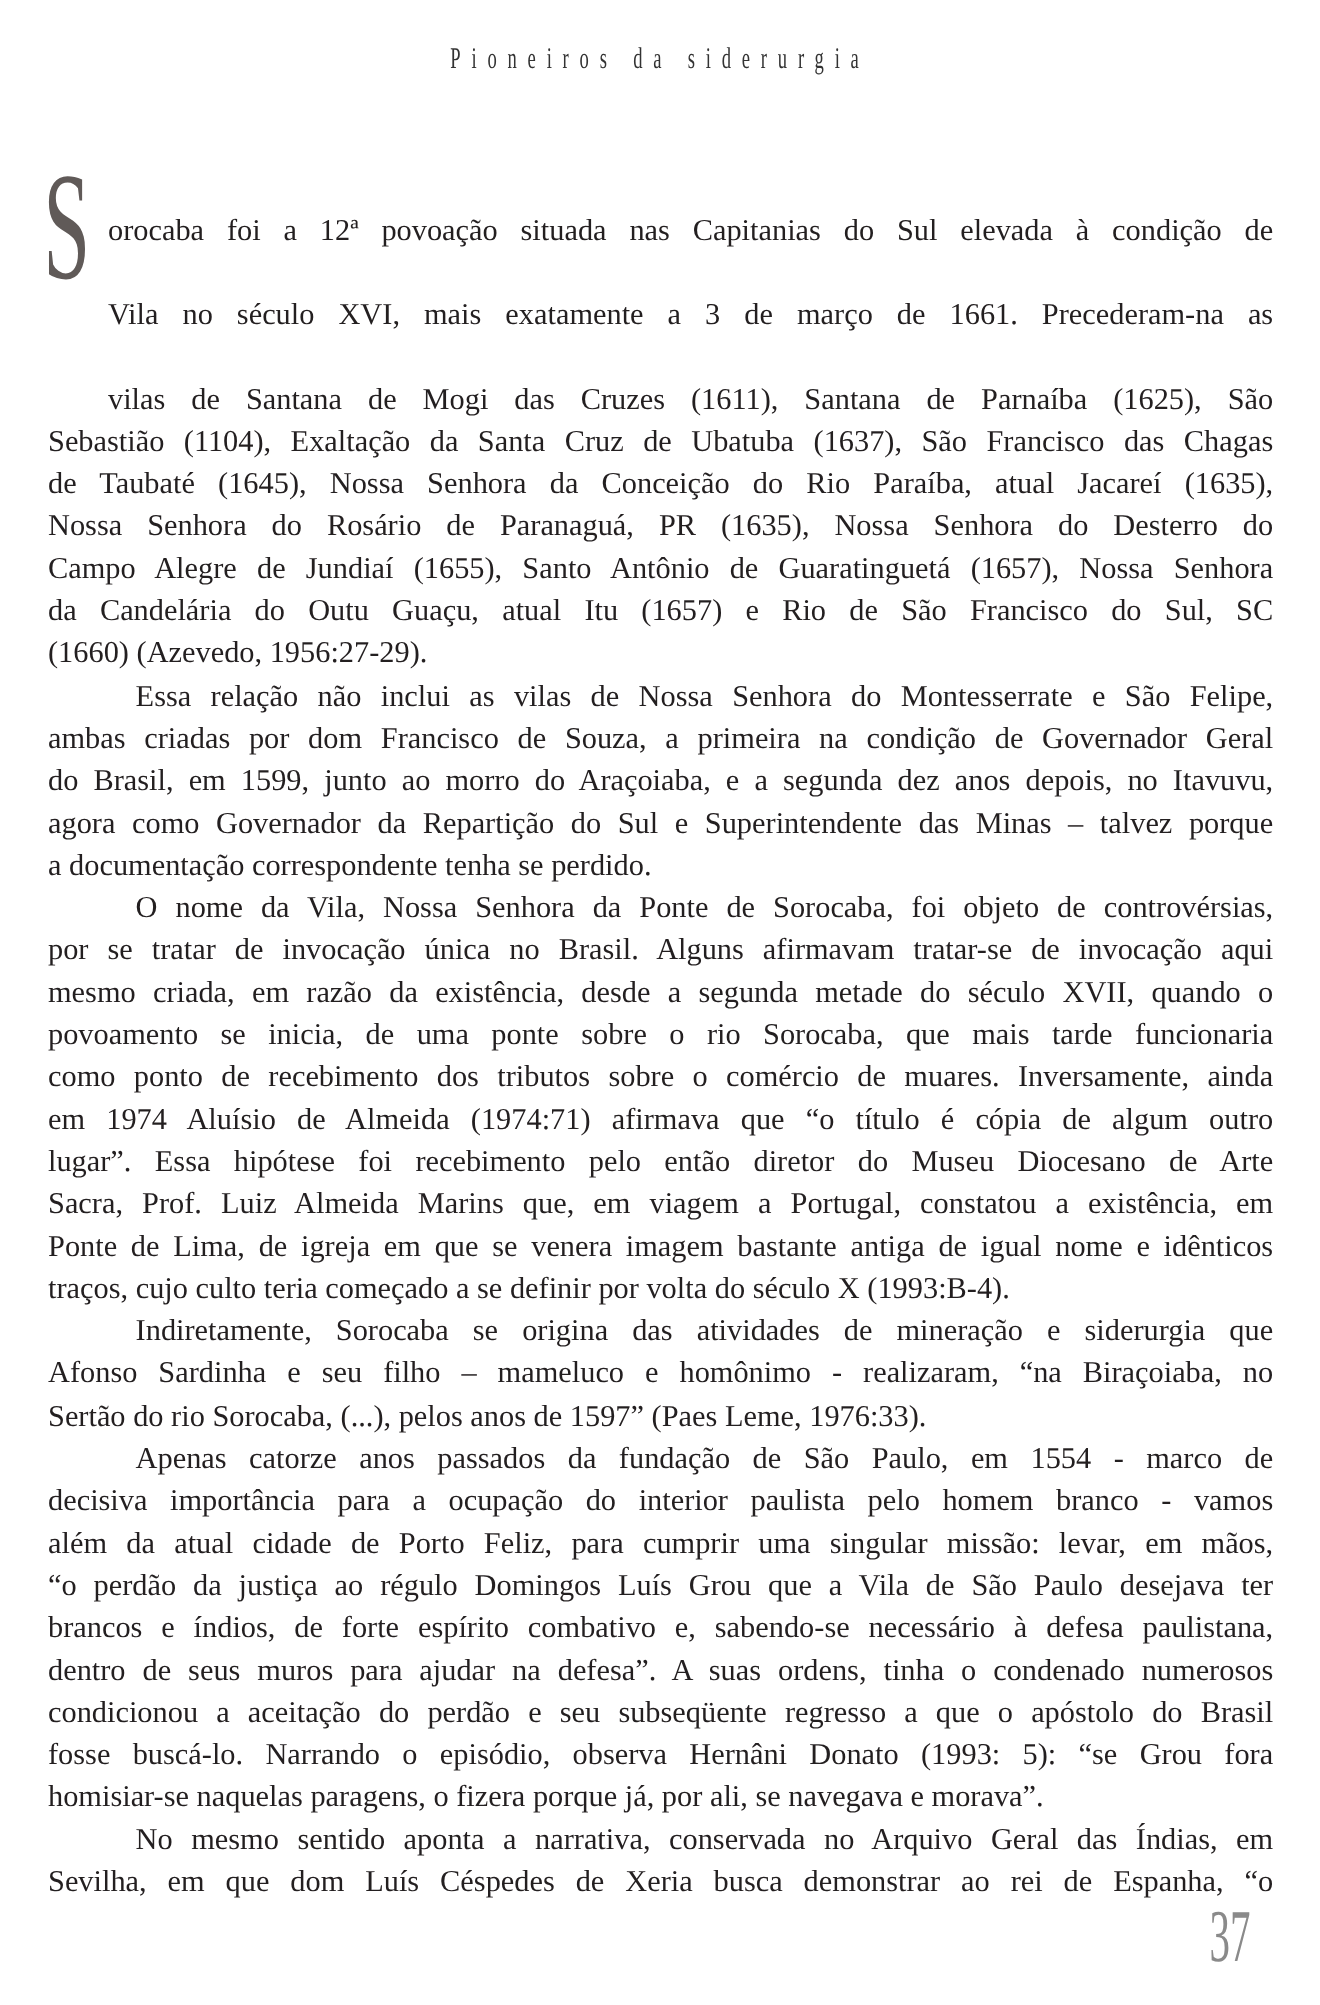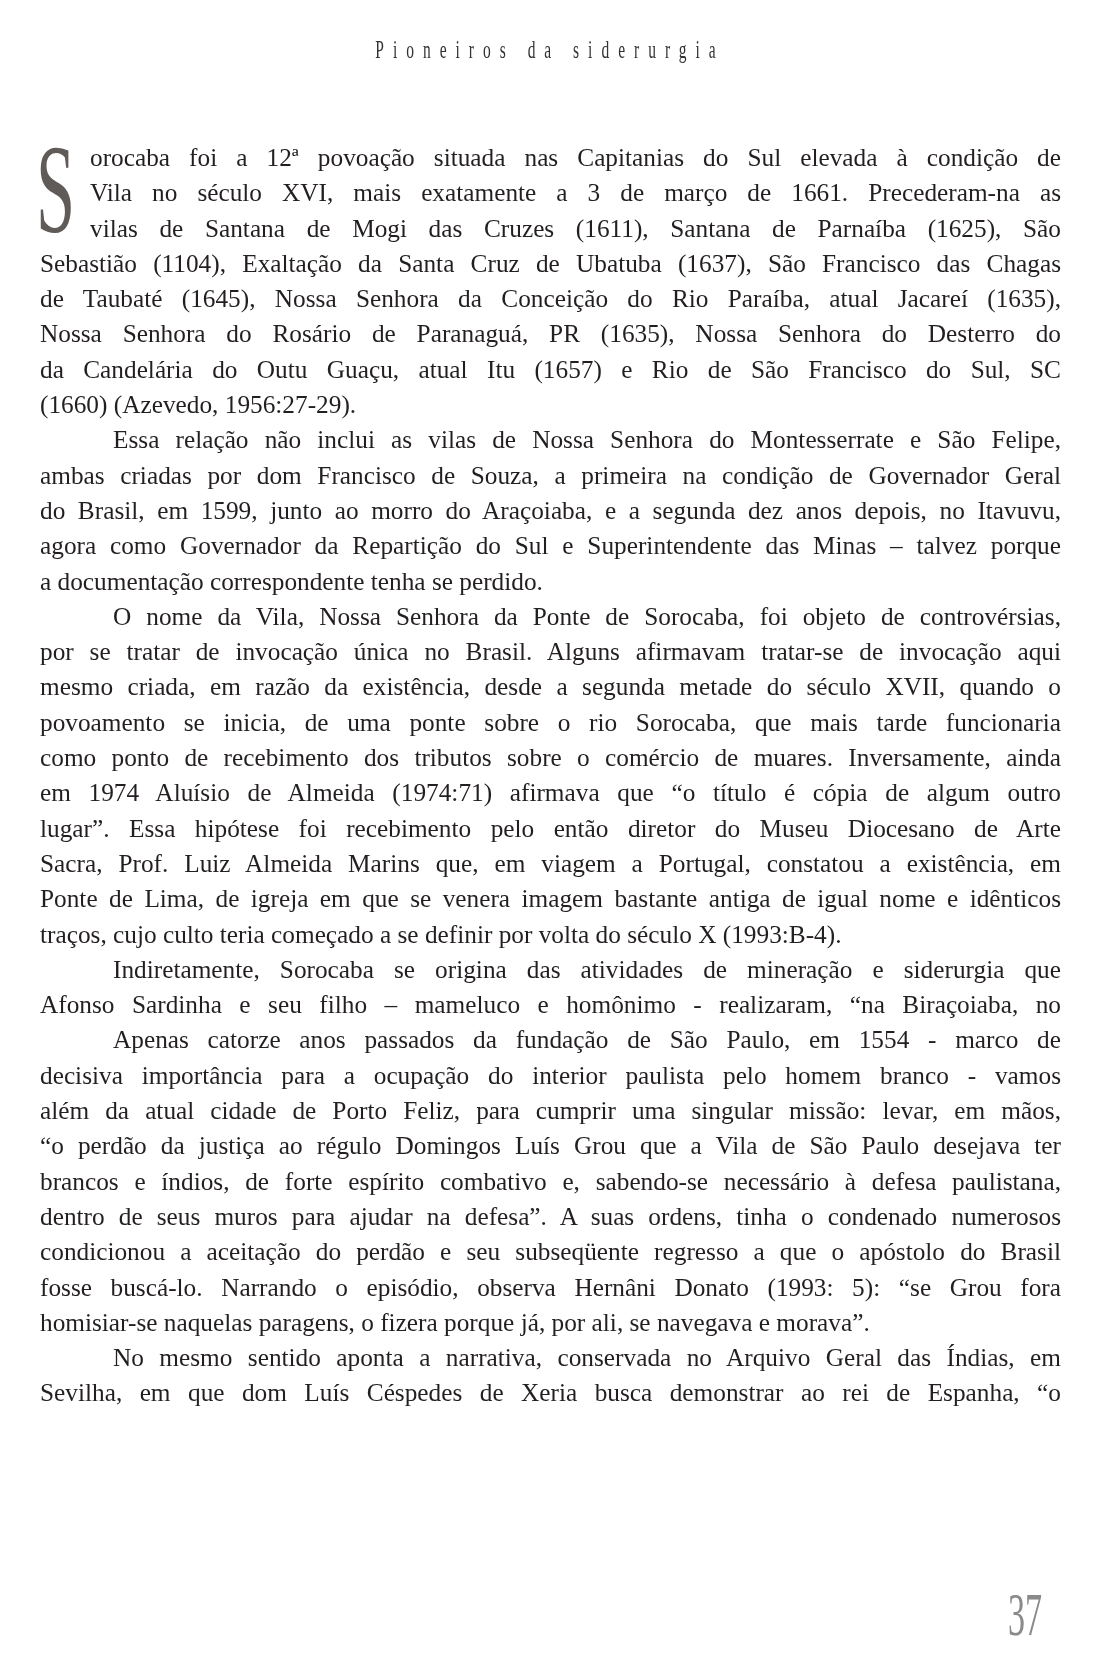--- a/index.html
+++ b/index.html
@@ -6,21 +6,21 @@
   body { width: 1100px; height: 1671px; position: relative; overflow: hidden;
          font-family: "Liberation Serif", "DejaVu Serif", serif; color: #231f20; }
   .running-header { position: absolute; top: 36px; left: 0; width: 1100px; text-align: center;
          font-family: "Liberation Serif", serif; font-size: 25px; letter-spacing: 14.5px;
          color: #333; transform: scaleX(0.62); transform-origin: 50% 50%; }
   .body-text { position: absolute; left: 40px; top: 140px; width: 1021px; font-size: 25.3px; }
   .line { display: block; height: 35.3px; line-height: 35.3px; white-space: nowrap;
           text-align: justify; text-align-last: justify; }
   .line.last { text-align-last: left; }
   .line.indent { padding-left: 73px; }
-  .line.dropped { padding-left: 50px; }
+  .line.dropped { padding-left: 50px; margin-top: 35px; }
   .drop-cap { position: absolute; left: 36px; top: 139px; font-size: 128px; line-height: 100px;
               color: #605a58; font-family: "Liberation Serif", serif; transform: scaleX(0.55);
               transform-origin: 0 0; }
   .page-number { position: absolute; right: 58px; top: 1584px; font-size: 62px; color: #8a8a8a;
                  transform: scaleX(0.55); transform-origin: 100% 0; line-height: 60px;
                  font-family: "Liberation Serif", serif; }
 </style>
 </head>
 <body>
 
@@ -30,20 +30,21 @@
 
 <div class="body-text">
 
   <div>
     <span class="line dropped">orocaba foi a 12ª povoação situada nas Capitanias do Sul elevada à condição de</span>
     <span class="line dropped">Vila no século XVI, mais exatamente a 3 de março de 1661. Precederam-na as</span>
     <span class="line dropped">vilas de Santana de Mogi das Cruzes (1611), Santana de Parnaíba (1625), São</span>
     <span class="line">Sebastião (1104), Exaltação da Santa Cruz de Ubatuba (1637), São Francisco das Chagas</span>
     <span class="line">de Taubaté (1645), Nossa Senhora da Conceição do Rio Paraíba, atual Jacareí (1635),</span>
     <span class="line">Nossa Senhora do Rosário de Paranaguá, PR (1635), Nossa Senhora do Desterro do</span>
+    <span class="line">Campo Alegre de Jundiaí (1655), Santo Antônio de Guaratinguetá (1657), Nossa Senhora</span>
     <span class="line">da Candelária do Outu Guaçu, atual Itu (1657) e Rio de São Francisco do Sul, SC</span>
     <span class="line last">(1660) (Azevedo, 1956:27-29).</span>
   </div>
 
   <div>
     <span class="line indent">Essa relação não inclui as vilas de Nossa Senhora do Montesserrate e São Felipe,</span>
     <span class="line">ambas criadas por dom Francisco de Souza, a primeira na condição de Governador Geral</span>
     <span class="line">do Brasil, em 1599, junto ao morro do Araçoiaba, e a segunda dez anos depois, no Itavuvu,</span>
     <span class="line">agora como Governador da Repartição do Sul e Superintendente das Minas – talvez porque</span>
     <span class="line last">a documentação correspondente tenha se perdido.</span>
@@ -58,20 +59,21 @@
     <span class="line">em 1974 Aluísio de Almeida (1974:71) afirmava que “o título é cópia de algum outro</span>
     <span class="line">lugar”. Essa  hipótese foi recebimento pelo então diretor do Museu Diocesano de Arte</span>
     <span class="line">Sacra, Prof. Luiz Almeida Marins que, em viagem a Portugal, constatou a existência, em</span>
     <span class="line">Ponte de Lima, de igreja em que se venera imagem bastante antiga de igual nome e idênticos</span>
     <span class="line last">traços, cujo culto teria começado a se definir por volta do século X (1993:B-4).</span>
   </div>
 
   <div>
     <span class="line indent">Indiretamente, Sorocaba se origina das atividades de mineração e siderurgia que</span>
     <span class="line">Afonso Sardinha e seu filho – mameluco e homônimo - realizaram, “na Biraçoiaba, no</span>
+    <span class="line last">Sertão do rio Sorocaba, (...), pelos anos de 1597” (Paes Leme, 1976:33).</span>
   </div>
 
   <div>
     <span class="line indent">Apenas catorze anos passados da fundação de São Paulo, em 1554 - marco de</span>
     <span class="line">decisiva importância para a ocupação do interior paulista pelo homem branco - vamos</span>
     <span class="line">além da atual cidade de Porto Feliz, para cumprir uma singular missão: levar, em mãos,</span>
     <span class="line">“o perdão da justiça ao régulo Domingos Luís Grou que a Vila de São Paulo desejava ter</span>
     <span class="line">brancos  e índios, de forte espírito combativo e, sabendo-se necessário à defesa paulistana,</span>
     <span class="line">dentro de seus muros para ajudar na defesa”. A suas ordens, tinha o condenado numerosos</span>
     <span class="line">condicionou a aceitação do perdão e seu subseqüente regresso a que o apóstolo do Brasil</span>

